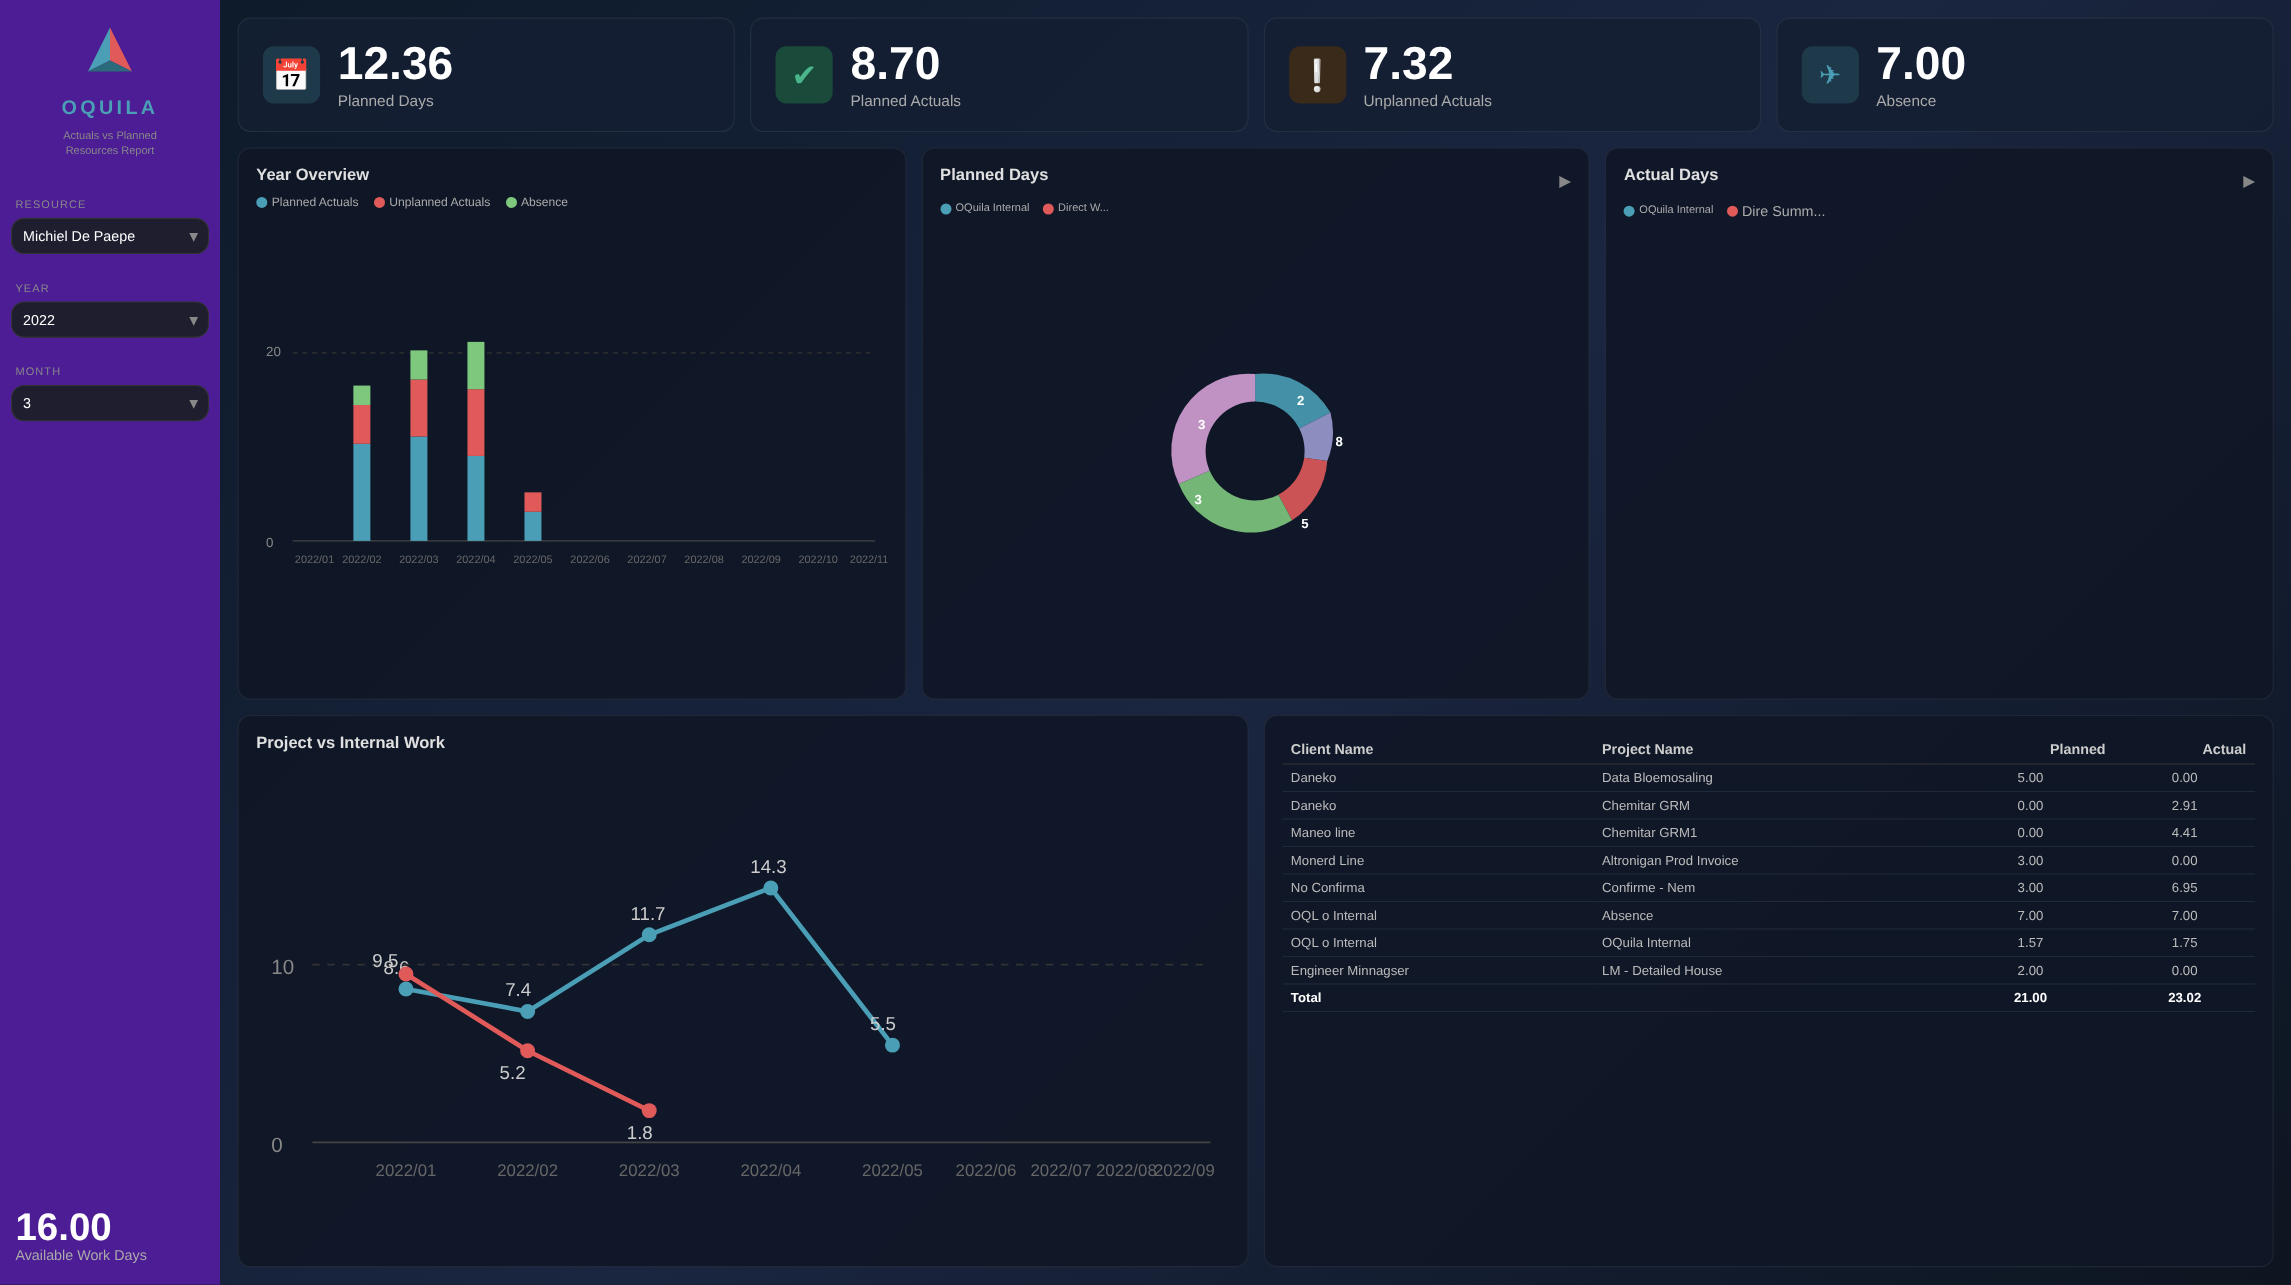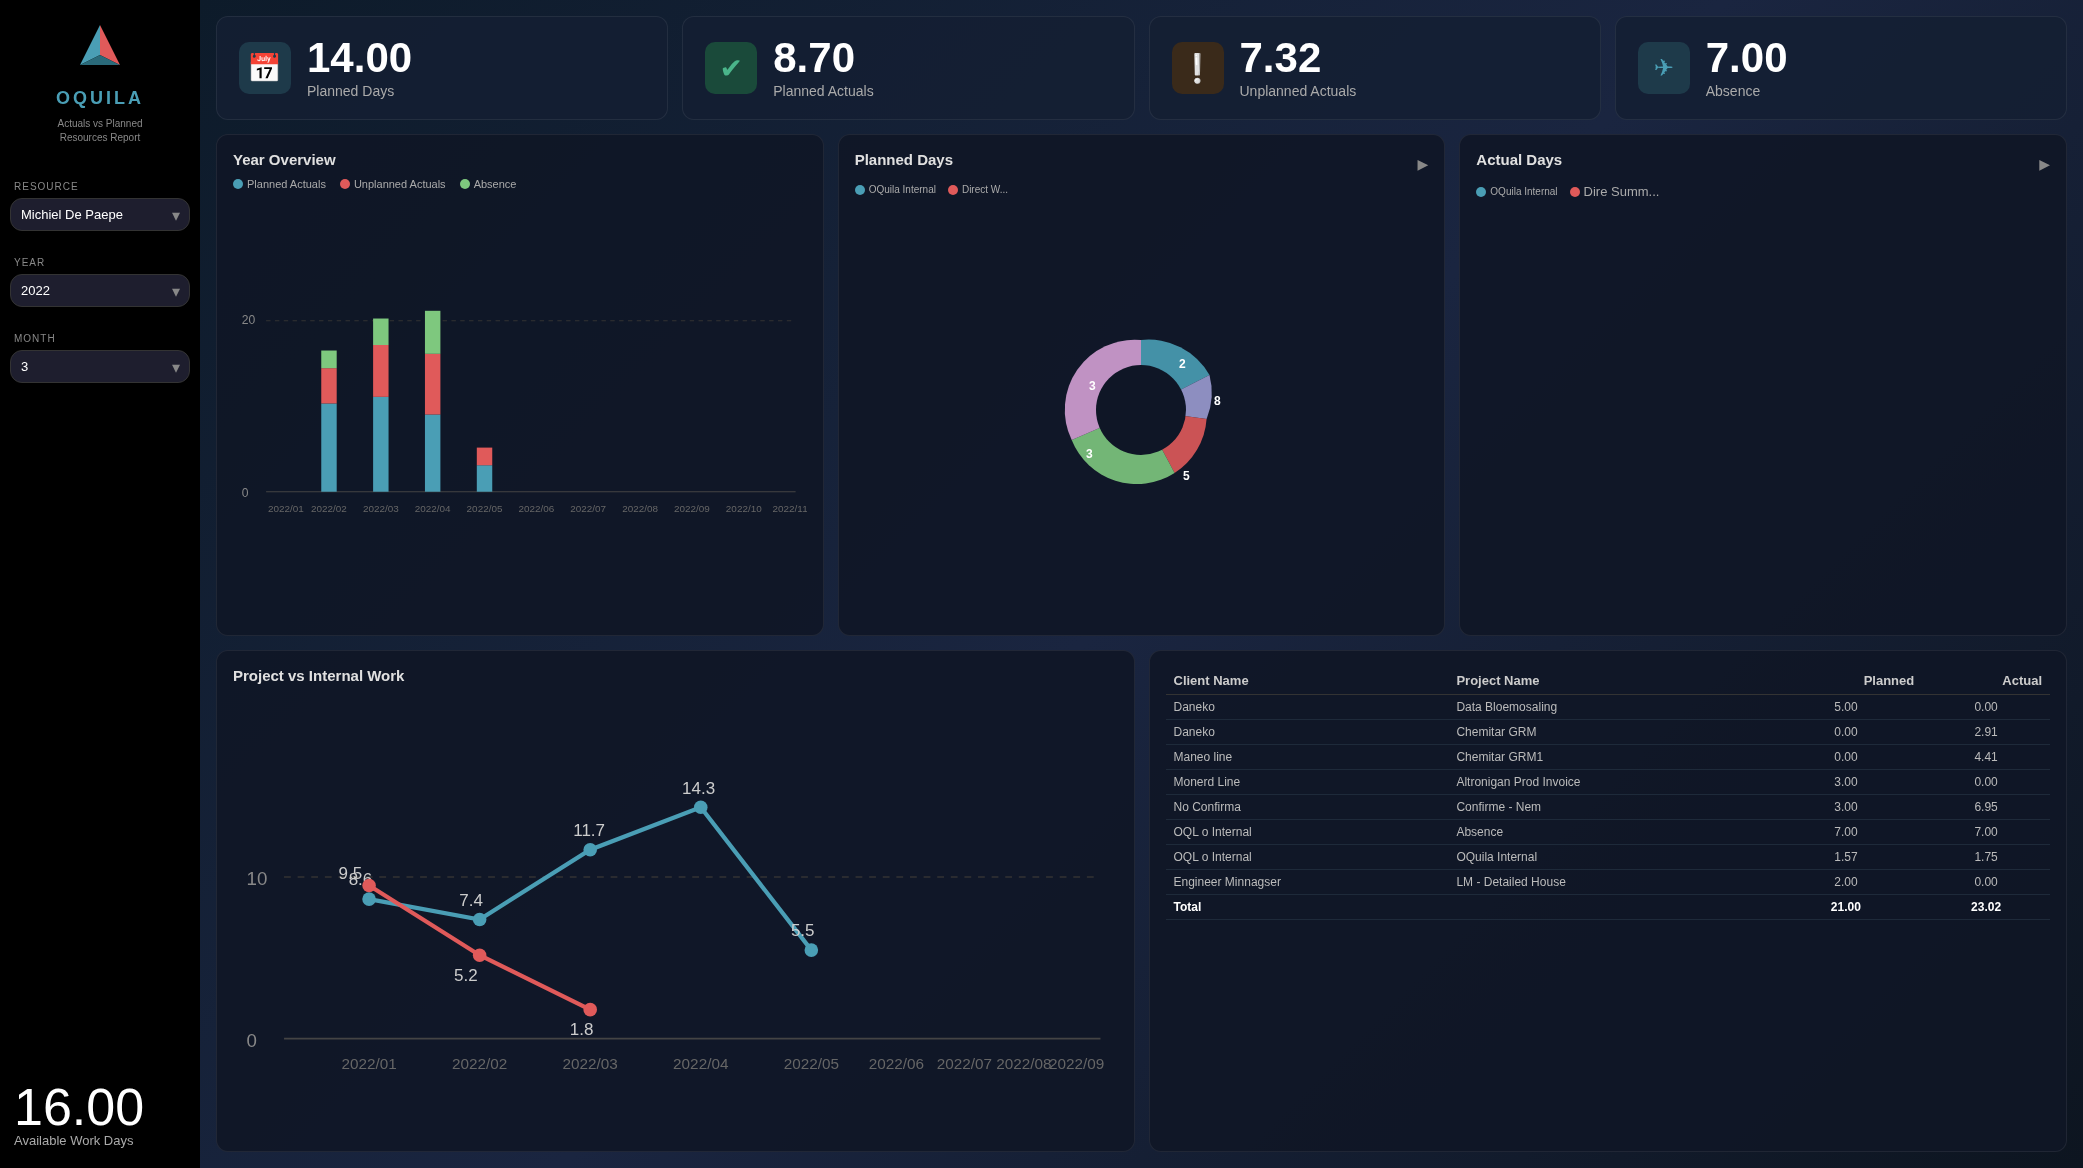--- a/index.html
+++ b/index.html
@@ -9,21 +9,21 @@
       color: #fff;
       display: flex;
       height: 100vh;
       overflow: hidden;
     }
 
     
     .sidebar {
       width: 200px;
       min-width: 200px;
-      background: #000000;
+      background: #4c1d95;
       display: flex;
       flex-direction: column;
       align-items: center;
       padding: 20px 10px;
       gap: 16px;
       justify-content: flex-end;
     }
     .logo-area {
       display: flex;
       flex-direction: column;
@@ -81,22 +81,22 @@
       color: #888;
       pointer-events: none;
     }
     .available-days {
       margin-top: auto;
       text-align: left;
       width: 100%;
       padding-left: 4px;
     }
     .available-days-num {
-      font-size: 52px;
-      font-weight: 400;
+      font-size: 35px;
+      font-weight: 700;
       color: #fff;
       line-height: 1;
     }
     .available-days-label {
       font-size: 13px;
       color: #aaa;
     }
 
     
     .main {
@@ -324,21 +324,21 @@
     <div class="available-days-label">Available Work Days</div>
   </div>
 </div>
 
 <div class="main">
 
   <div class="kpi-row">
     <div class="kpi-card">
       <div class="kpi-icon" style="color:#4a9eb5; font-size:28px;">📅</div>
       <div class="kpi-text">
-        <div class="kpi-value">14.00</div>
+        <div class="kpi-value">12.36</div>
         <div class="kpi-label">Planned Days</div>
       </div>
     </div>
     <div class="kpi-card">
       <div class="kpi-icon" style="color:#4ab58a; font-size:28px; background:#1a4a3a;">✔</div>
       <div class="kpi-text">
         <div class="kpi-value">8.70</div>
         <div class="kpi-label">Planned Actuals</div>
       </div>
     </div>

